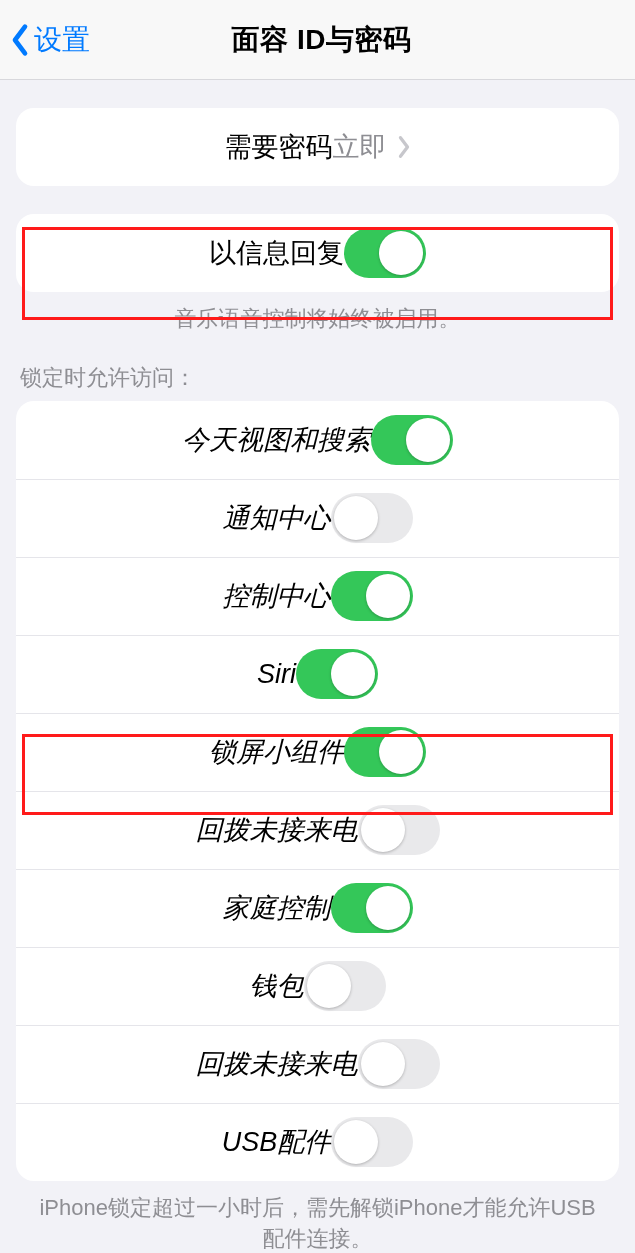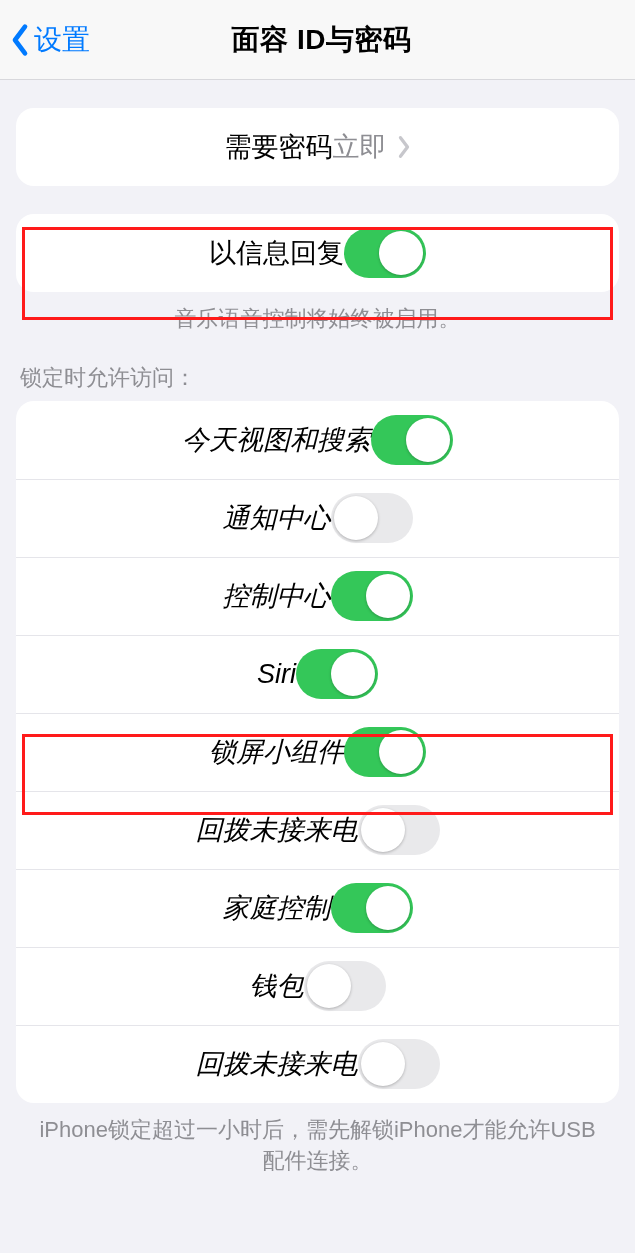--- a/index.html
+++ b/index.html
@@ -197,19 +197,25 @@
         <div class="toggle off">
           <div class="knob"></div>
         </div>
       </div>
       <div class="row">
         <span class="label">回拨未接来电</span>
         <div class="toggle off">
           <div class="knob"></div>
         </div>
       </div>
+      <div class="row">
+        <span class="label">USB配件</span>
+        <div class="toggle off">
+          <div class="knob"></div>
+        </div>
+      </div>
     </div>
 
   <div class="footer-text">iPhone锁定超过一小时后，需先解锁iPhone才能允许USB配件连接。</div>
 </div>
 
 <div class="highlight-box" style="left:22px; top:227px; width:591px; height:93px;"></div>
 <div class="highlight-box" style="left:22px; top:734px; width:591px; height:81px;"></div>
 
 </body></html>

